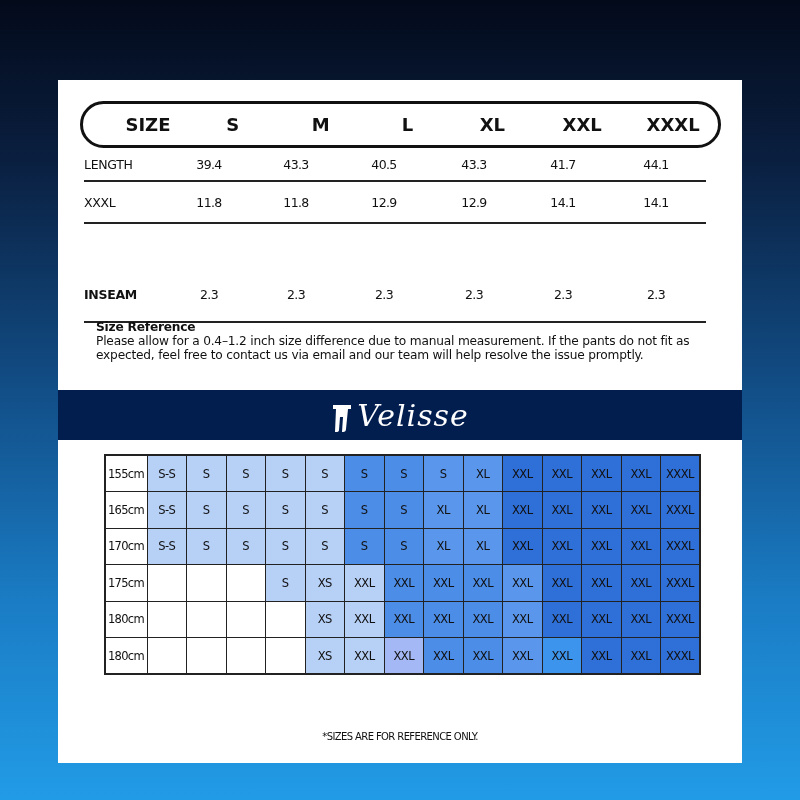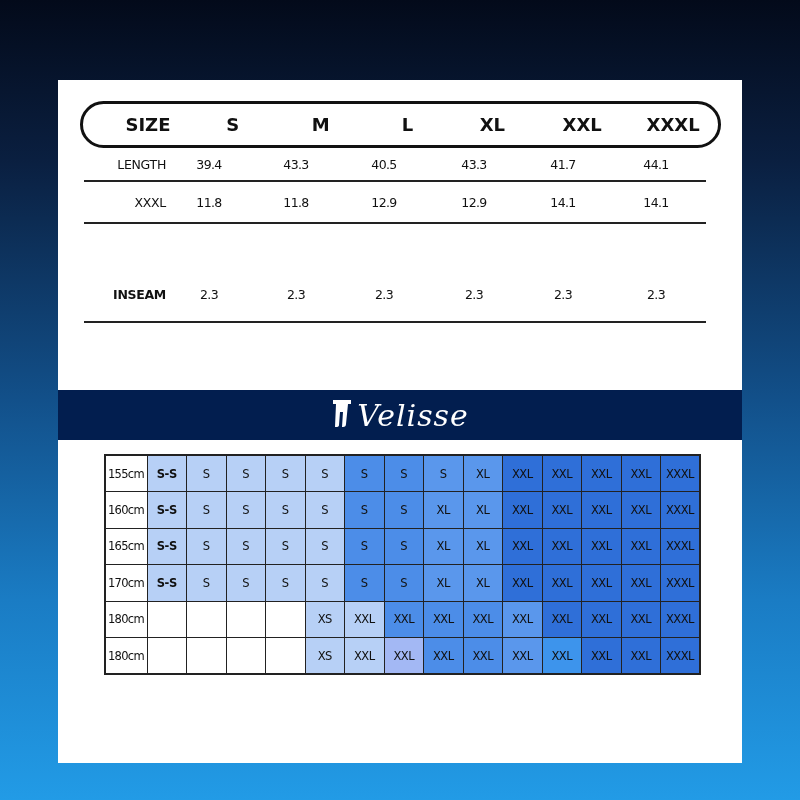--- a/index.html
+++ b/index.html
@@ -21,60 +21,60 @@
   }
   .size-header .hcell {
     font-family: "DejaVu Sans", sans-serif; font-weight: bold; font-size: 18px; color: #111;
     text-align: center;
   }
   .mrow {
     position: absolute; left: 26px; width: 622px; display: flex; align-items: center;
   }
   .mrow.sep { border-bottom: 2px solid #222; }
   .mrow .label {
-    font-family: "DejaVu Sans", sans-serif; font-size: 12.5px; color: #111; letter-spacing: -0.3px; text-align: right;
+    font-family: "DejaVu Sans", sans-serif; font-size: 12.5px; color: #111; letter-spacing: -0.3px;
   }
   .mrow .label.bold { font-weight: bold; }
   .mrow .val {
     font-family: "DejaVu Sans", sans-serif; font-size: 12.5px; color: #111; text-align: center; letter-spacing: -0.6px;
   }
   .c0 { width: 82px; } .c1 { width: 86px; } .c2 { width: 88px; } .c3 { width: 88px; } .c4 { width: 92px; } .c5 { width: 86px; } .c6 { width: 100px; }
   .h0 { width: 108px; padding-left: 22px; text-align: center; }
   .h1 { width: 84px; } .h2 { width: 92px; } .h3 { width: 82px; } .h4 { width: 88px; } .h5 { width: 92px; } .h6 { width: 90px; }
 
   .note {
     position: absolute; left: 38px; top: 240px; width: 620px;
     font-family: "DejaVu Sans", sans-serif; font-size: 12.2px; color: #111; line-height: 14px;
     letter-spacing: -0.2px;
   }
   .note .note-title { font-weight: bold; display: block; }
 
   .banner {
     position: absolute; left: 0; top: 310px; width: 684px; height: 50px;
     background: #021e4f; display: flex; align-items: center; justify-content: center;
   }
-  .brand { display: flex; align-items: flex-start; color: #fff; }
+  .brand { display: flex; align-items: flex-end; color: #fff; }
   .brand .legs { width: 22px; height: 30px; margin-right: 4px; }
   .brand .name {
     font-family: "DejaVu Serif", serif; font-style: italic; font-size: 30px; color: #fff; letter-spacing: 1px;
   }
 
   
   .grid {
     position: absolute; left: 46px; top: 374px;
     border: 2px solid #222; border-collapse: collapse;
   }
   .grid td {
     border: 1px solid #222; text-align: center; vertical-align: middle;
     font-family: "DejaVu Sans", sans-serif; font-size: 11.5px; color: #111; letter-spacing: -0.5px;
     width: 39.5px; height: 36.5px; padding: 0;
   }
   .grid tr.head td { height: 32px; background: #fff; font-size: 12px; }
   .grid td.rowh { width: 42px; background: #fff; font-size: 11.5px; text-align: left; padding-left: 2px; letter-spacing: -0.7px; }
-  .grid td.bold { font-weight: bold; }
+  .grid td.bold { font-weight: normal; }
 
   .footer-note {
     position: absolute; left: 0; width: 684px; top: 651px; text-align: center;
     font-family: "DejaVu Sans", sans-serif; font-size: 10px; color: #111; letter-spacing: -0.6px;
   }
 </style>
 </head>
 <body>
 
 <div class="card">
@@ -113,20 +113,24 @@
   <div class="mrow sep" style="top:187px;height:56px;">
     <div class="label bold c0">INSEAM</div>
     <div class="val c1">2.3</div>
     <div class="val c2">2.3</div>
     <div class="val c3">2.3</div>
     <div class="val c4">2.3</div>
     <div class="val c5">2.3</div>
     <div class="val c6">2.3</div>
   </div>
 
+  <div class="note">
+    <span class="note-title">Size Reference</span>
+    <span> Please allow for a 0.4–1.2 inch size difference due to manual measurement. If the pants do not fit as expected, feel free to contact us via email and our team will help resolve the issue promptly.</span>
+  </div>
 
   <div class="banner">
     <div class="brand">
       <svg class="legs" viewBox="0 0 22 30">
         <path d="M2 2 H20 V6 H17 L15 26 Q15 29 12 29 L11 29 L12 14 L9 14 L8 27 Q8 29 5 29 L4 29 L5 6 H2 Z" fill="#ffffff"></path>
       </svg>
       <span class="name">Velisse</span>
     </div>
   </div>
 
@@ -143,37 +147,20 @@
           <td style="background: rgb(76, 141, 232);">S</td>
           <td style="background: rgb(90, 151, 236);">S</td>
           <td style="background: rgb(90, 151, 236);">XL</td>
           <td style="background: rgb(47, 111, 216);">XXL</td>
           <td style="background: rgb(47, 111, 216);">XXL</td>
           <td style="background: rgb(47, 111, 216);">XXL</td>
           <td style="background: rgb(47, 111, 216);">XXL</td>
           <td style="background: rgb(47, 111, 216);">XXXL</td>
         </tr>
         <tr>
-          <td class="rowh">160cm</td>
-          <td class="bold" style="background: rgb(183, 208, 246);">S-S</td>
-          <td style="background: rgb(183, 208, 246);">S</td>
-          <td style="background: rgb(183, 208, 246);">S</td>
-          <td style="background: rgb(183, 208, 246);">S</td>
-          <td style="background: rgb(183, 208, 246);">S</td>
-          <td style="background: rgb(76, 141, 232);">S</td>
-          <td style="background: rgb(76, 141, 232);">S</td>
-          <td style="background: rgb(90, 151, 236);">XL</td>
-          <td style="background: rgb(90, 151, 236);">XL</td>
-          <td style="background: rgb(47, 111, 216);">XXL</td>
-          <td style="background: rgb(47, 111, 216);">XXL</td>
-          <td style="background: rgb(47, 111, 216);">XXL</td>
-          <td style="background: rgb(47, 111, 216);">XXL</td>
-          <td style="background: rgb(47, 111, 216);">XXXL</td>
-        </tr>
-        <tr>
           <td class="rowh">165cm</td>
           <td class="bold" style="background: rgb(183, 208, 246);">S-S</td>
           <td style="background: rgb(183, 208, 246);">S</td>
           <td style="background: rgb(183, 208, 246);">S</td>
           <td style="background: rgb(183, 208, 246);">S</td>
           <td style="background: rgb(183, 208, 246);">S</td>
           <td style="background: rgb(76, 141, 232);">S</td>
           <td style="background: rgb(76, 141, 232);">S</td>
           <td style="background: rgb(90, 151, 236);">XL</td>
           <td style="background: rgb(90, 151, 236);">XL</td>
@@ -188,20 +175,37 @@
           <td class="bold" style="background: rgb(183, 208, 246);">S-S</td>
           <td style="background: rgb(183, 208, 246);">S</td>
           <td style="background: rgb(183, 208, 246);">S</td>
           <td style="background: rgb(183, 208, 246);">S</td>
           <td style="background: rgb(183, 208, 246);">S</td>
           <td style="background: rgb(76, 141, 232);">S</td>
           <td style="background: rgb(76, 141, 232);">S</td>
           <td style="background: rgb(90, 151, 236);">XL</td>
           <td style="background: rgb(90, 151, 236);">XL</td>
           <td style="background: rgb(47, 111, 216);">XXL</td>
+          <td style="background: rgb(47, 111, 216);">XXL</td>
+          <td style="background: rgb(47, 111, 216);">XXL</td>
+          <td style="background: rgb(47, 111, 216);">XXL</td>
+          <td style="background: rgb(47, 111, 216);">XXXL</td>
+        </tr>
+        <tr>
+          <td class="rowh">175cm</td>
+          <td style="background: rgb(255, 255, 255);"></td>
+          <td style="background: rgb(255, 255, 255);"></td>
+          <td style="background: rgb(255, 255, 255);"></td>
+          <td style="background: rgb(183, 208, 246);">S</td>
+          <td style="background: rgb(183, 208, 246);">XS</td>
+          <td style="background: rgb(183, 208, 246);">XXL</td>
+          <td style="background: rgb(76, 141, 232);">XXL</td>
+          <td style="background: rgb(76, 141, 232);">XXL</td>
+          <td style="background: rgb(76, 141, 232);">XXL</td>
+          <td style="background: rgb(90, 151, 236);">XXL</td>
           <td style="background: rgb(47, 111, 216);">XXL</td>
           <td style="background: rgb(47, 111, 216);">XXL</td>
           <td style="background: rgb(47, 111, 216);">XXL</td>
           <td style="background: rgb(47, 111, 216);">XXXL</td>
         </tr>
         <tr>
           <td class="rowh">180cm</td>
           <td style="background: rgb(255, 255, 255);"></td>
           <td style="background: rgb(255, 255, 255);"></td>
           <td style="background: rgb(255, 255, 255);"></td>
@@ -230,13 +234,14 @@
           <td style="background: rgb(76, 141, 232);">XXL</td>
           <td style="background: rgb(90, 151, 236);">XXL</td>
           <td style="background: rgb(61, 148, 236);">XXL</td>
           <td style="background: rgb(47, 111, 216);">XXL</td>
           <td style="background: rgb(47, 111, 216);">XXL</td>
           <td style="background: rgb(47, 111, 216);">XXXL</td>
         </tr>
       </tbody>
   </table>
 
+  <div class="footer-note">*SIZES ARE FOR REFERENCE ONLY.</div>
 </div>
 
 </body></html>

